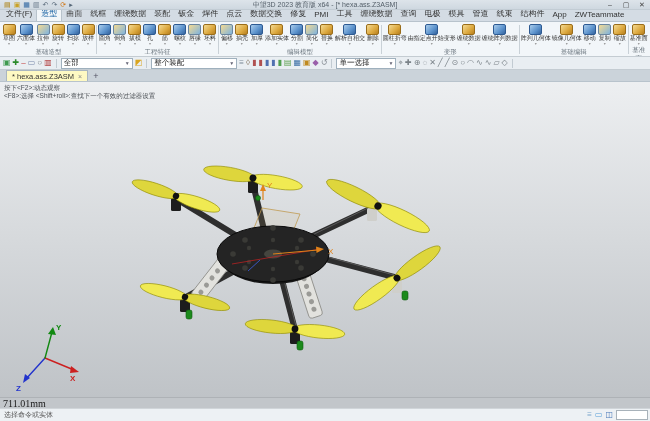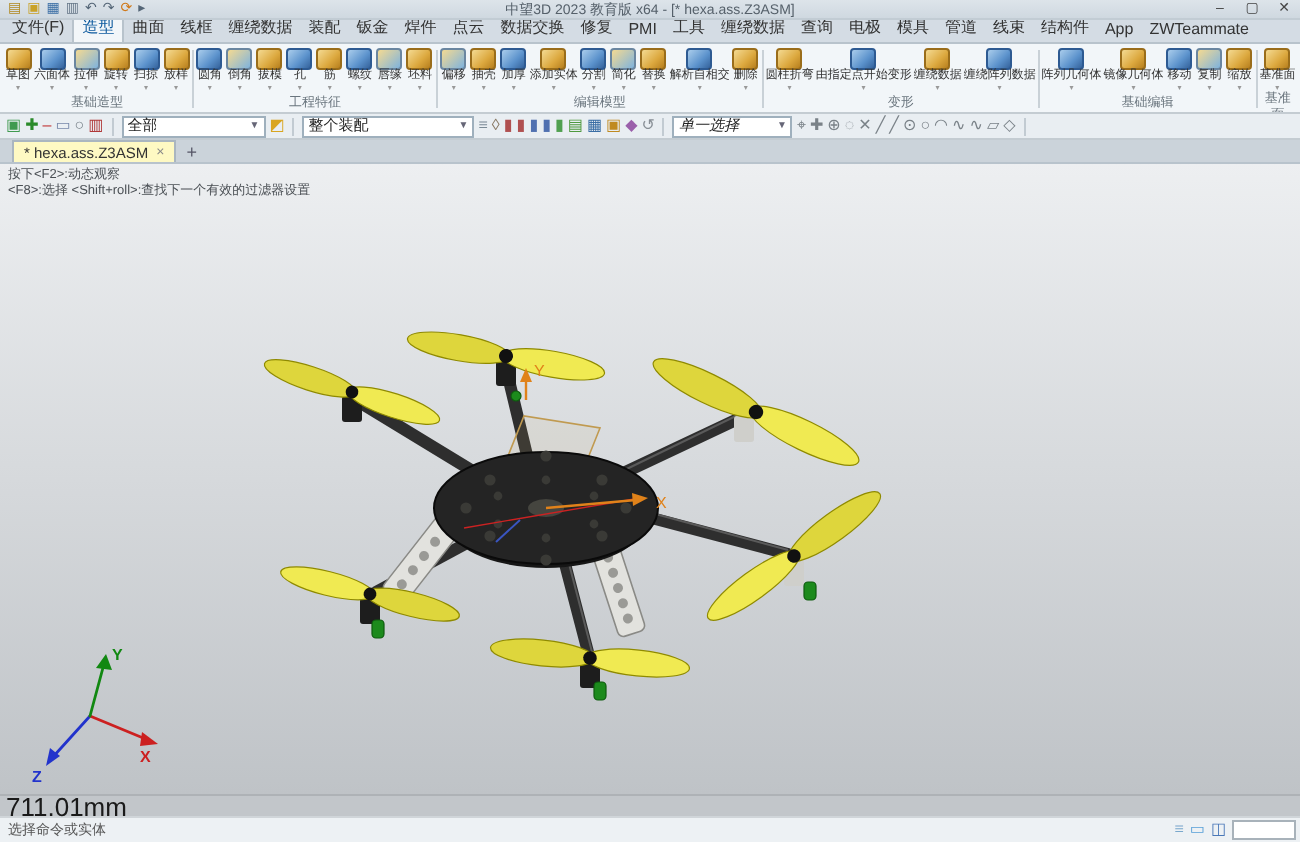--- a/index.html
+++ b/index.html
@@ -56,21 +56,21 @@
   .dtab .dclose{color:#888;font-size:7px;}
   .addtab{font-size:9px;color:#556;padding:0 5px;cursor:default;}
 
   
   .viewport{position:relative;width:650px;height:315px;}
   .viewport svg{display:block;}
   .hints{position:absolute;top:2px;left:4px;font-size:6.5px;line-height:8px;color:#4a4f54;}
 
   
   .measurebar{height:11px;background:#c2c6ca;border-top:1px solid #aeb2b6;display:flex;align-items:center;}
-  .measure{font-size:13px;color:#1a1a1a;padding-left:3px;}
+  .measure{font-size:10px;color:#1a1a1a;padding-left:3px;font-family:Liberation Serif, serif;}
   .statusbar{height:13px;background:#edf1f4;display:flex;align-items:center;border-top:1px solid #d0d5d9;}
   .status-msg{font-size:7px;color:#555;padding-left:4px;}
   .status-right{margin-left:auto;display:flex;align-items:center;gap:3px;padding-right:2px;}
   .sb-ic{font-size:8px;line-height:10px;cursor:default;}
   .layerbox{width:32px;height:10px;background:#fff;border:1px solid #a8b2ba;font-size:6px;
     color:#333;padding:0 1px;}
 </style>
 </head>
 <body>
 
@@ -345,21 +345,21 @@
     <span class="da-ic" style="color: rgb(176, 80, 80);">▮</span>
     <span class="da-ic" style="color: rgb(80, 112, 176);">▮</span>
     <span class="da-ic" style="color: rgb(80, 112, 176);">▮</span>
     <span class="da-ic" style="color: rgb(80, 160, 80);">▮</span>
     <span class="da-ic" style="color: rgb(79, 154, 63);">▤</span>
     <span class="da-ic" style="color: rgb(58, 110, 165);">▦</span>
     <span class="da-ic" style="color: rgb(192, 138, 32);">▣</span>
     <span class="da-ic" style="color: rgb(154, 95, 170);">◆</span>
     <span class="da-ic" style="color: rgb(136, 143, 150);">↺</span>
     <span class="vsep"></span>
-    <div class="combo" style="width: 60px; font-style: italic;">
+    <div class="combo" style="width: 60px;">
       <span class="cval">单一选择</span>
       <span class="ccaret">▼</span>
     </div>
     <span class="da-ic" style="color: rgb(122, 130, 136);">⌖</span>
     <span class="da-ic" style="color: rgb(122, 130, 136);">✚</span>
     <span class="da-ic" style="color: rgb(122, 130, 136);">⊕</span>
     <span class="da-ic" style="color: rgb(122, 130, 136);">◌</span>
     <span class="da-ic" style="color: rgb(122, 130, 136);">✕</span>
     <span class="da-ic" style="color: rgb(122, 130, 136);">╱</span>
     <span class="da-ic" style="color: rgb(122, 130, 136);">╱</span>

